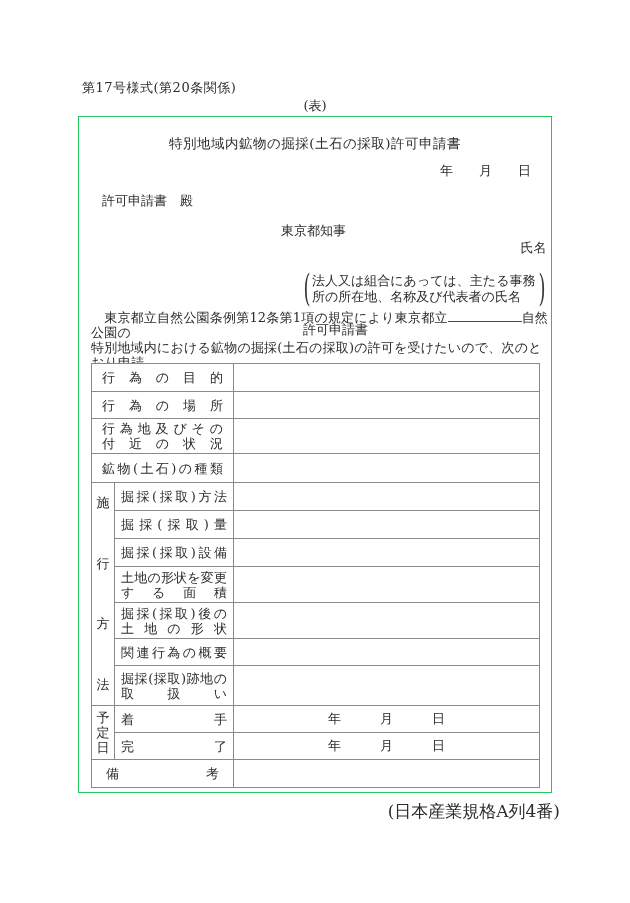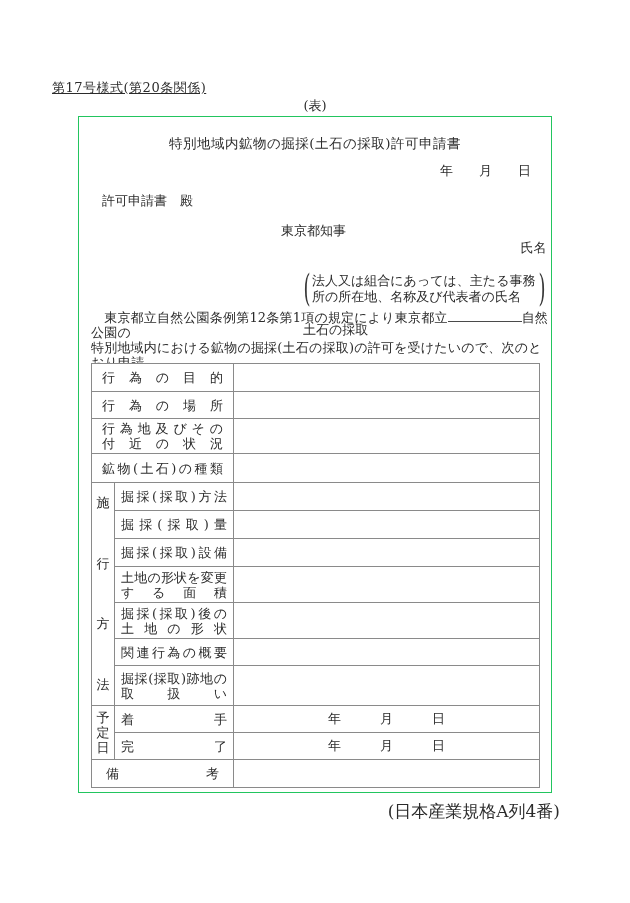--- a/index.html
+++ b/index.html
@@ -2,21 +2,21 @@
 <html><head>
 <meta charset="utf-8">
 <style>
   * { margin:0; padding:0; box-sizing:border-box; }
   html,body { width:630px; height:903px; background:#ffffff; }
   body {
     font-family:"DejaVu Serif","Liberation Serif",serif;
     color:#2b2b2b; font-size:13px; position:relative;
     -webkit-font-smoothing:antialiased;
   }
-  .form-number { position:absolute; left:52px; top:79px; letter-spacing:.5px;text-decoration:underline; }
+  .form-number { position:absolute; left:82px; top:79px; letter-spacing:.5px; }
   .page-side   { position:absolute; left:78px; top:97px; width:474px; text-align:center; }
   .outer-box   { position:absolute; left:78px; top:116px; width:474px; height:677px; border:1px solid #22c55e; background:#fff; }
   .title       { position:absolute; top:18px; left:0; width:100%; text-align:center; letter-spacing:.5px; font-size:13.5px; }
   .date-line   { position:absolute; top:45px; right:20px; }
   .addressee   { position:absolute; top:75px; left:23px; }
   .applicant   { position:absolute; top:106px; left:202px; line-height:16px; }
   .app-name    { margin-left:22px; margin-top:1px;text-align:right; }
   .app-note    { margin-left:20px; display:flex; align-items:center; margin-top:1px; }
   .bigparen    { display:inline-block; width:10px; font-size:36px; font-weight:300; color:#3a3a3a;
                  transform:scale(.5,1.02); line-height:30px; text-align:center; }
@@ -56,21 +56,21 @@
     <div>東京都知事</div>
     <div class="app-name">氏名</div>
     <div class="app-note">
       <span class="bigparen">(</span>
       <span class="note-lines">
         <span>法人又は組合にあっては、主たる事務</span>
         <span>所の所在地、名称及び代表者の氏名</span>
       </span>
       <span class="bigparen">)</span>
     </div>
-    <div class="app-phone">土石の採取</div>
+    <div class="app-phone">許可申請書</div>
   </div>
 
   <div class="body-text">
     <div><span>　東京都立自然公園条例第12条第1項の規定により東京都立</span><span class="blank"></span><span>自然公園の</span></div>
     <div>特別地域内における鉱物の掘採(土石の採取)の許可を受けたいので、次のとおり申請</div>
     <div>します。</div>
   </div>
 
   <table class="form-table">
     <colgroup>

